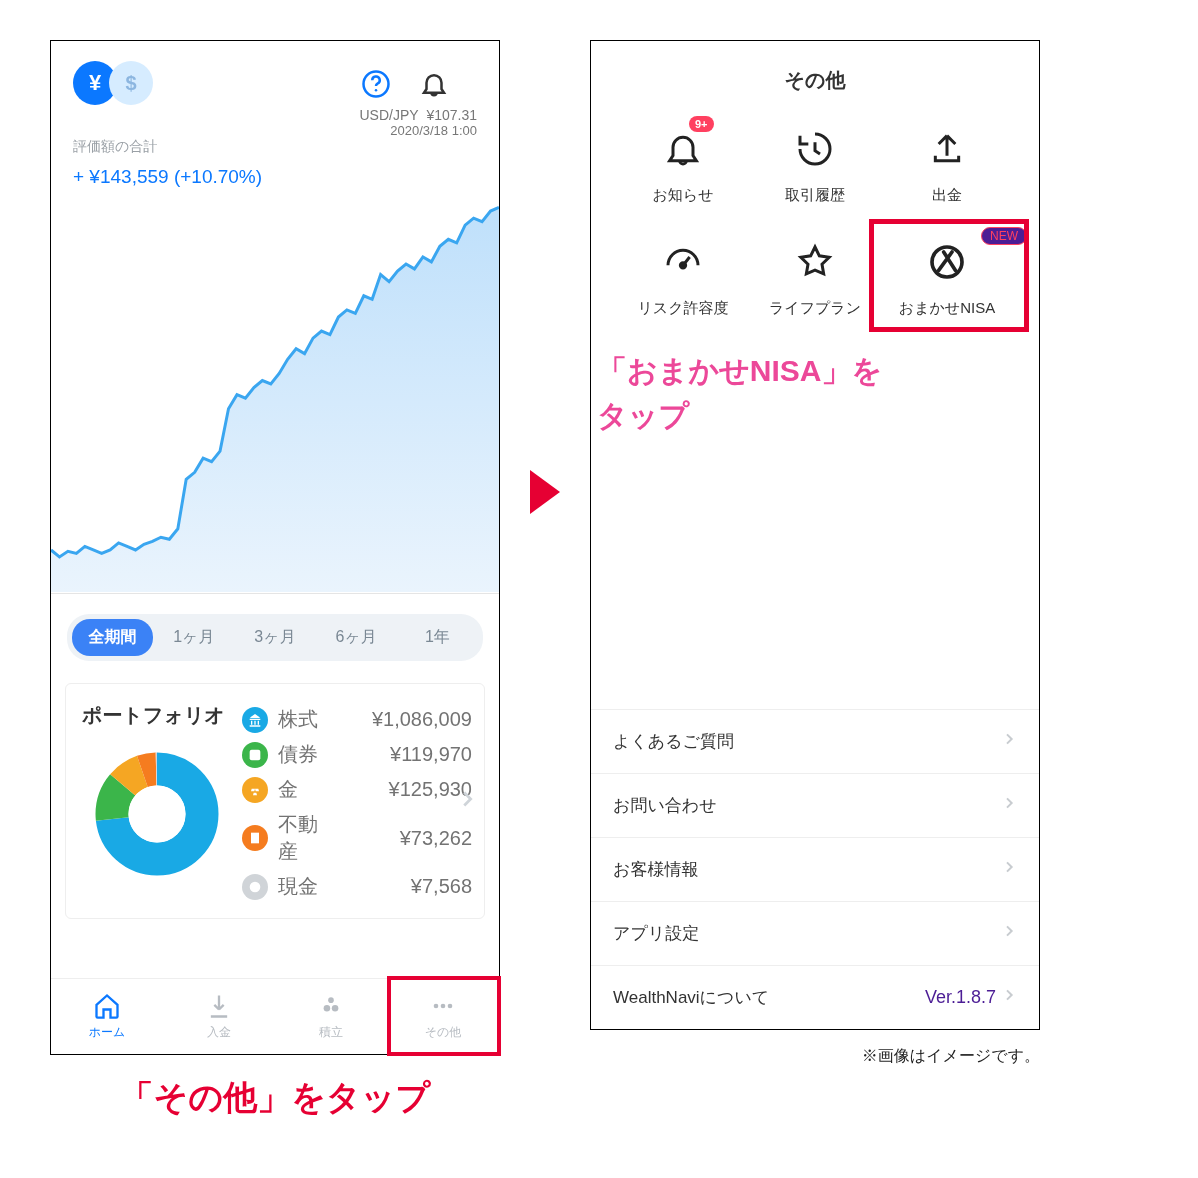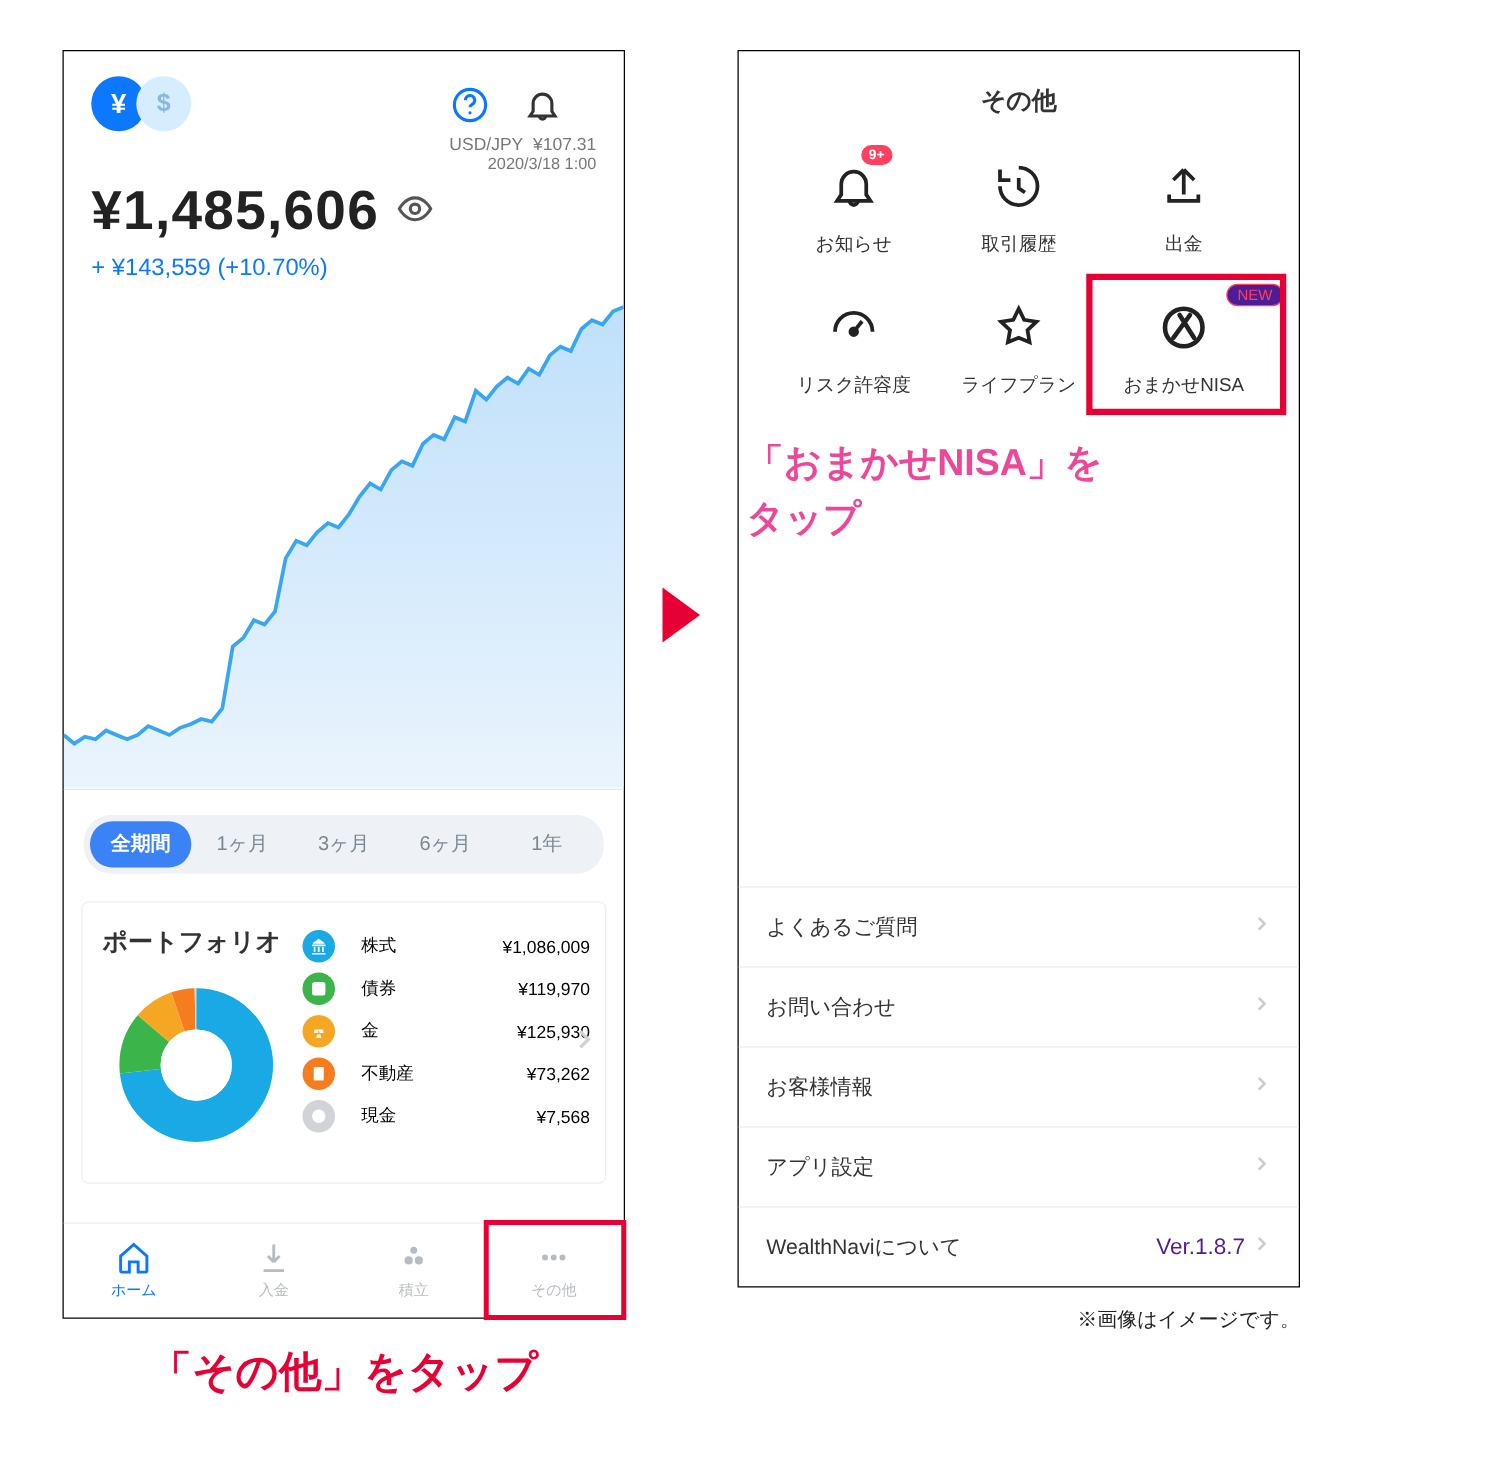--- a/index.html
+++ b/index.html
@@ -57,21 +57,21 @@
     margin:22px 14px 0 14px;
     border:1px solid #eee;
     border-radius:6px;
     padding:18px 12px 14px 16px;
     display:flex; gap:10px; align-items:flex-start;
     position:relative;
   }
   .card-title { font-size:20px; font-weight:600; color:#333; margin-bottom:10px; }
   .donut { width:150px; height:150px; }
   .asset-list { flex:1; }
-  .asset-row { display:flex; align-items:center; gap:21px; font-size:14px; color:#000000; padding:4px 0; }
+  .asset-row { display:flex; align-items:center; gap:10px; font-size:20px; color:#737373; padding:4px 0; }
   .asset-ic { width:26px; height:26px; border-radius:50%; display:flex; align-items:center; justify-content:center; color:#fff; font-size:14px; }
   .asset-name { width:58px; }
   .asset-val { margin-left:auto; font-variant-numeric: tabular-nums; }
   .card-chevron { position:absolute; right:6px; top:50%; transform:translateY(-50%); color:#cfd4d9; }
 
   .tabbar {
     position:absolute; left:0; right:0; bottom:0;
     height:76px; border-top:1px solid #eee;
     display:flex;
   }
@@ -174,29 +174,21 @@
                     <path d="M10 19a2 2 0 004 0"></path>
                   </svg>
               </div>
             </div>
             <div class="fx-line">
               <span>USD/JPY</span>&nbsp;&nbsp;<span>¥107.31</span>
               <span class="ts">2020/3/18 1:00</span>
             </div>
           </div>
         </div>
-        <div class="balance-row">
-          <div class="balance">¥1,485,606</div>
-          <div class="eye">
-            <svg viewBox="0 0 24 24" width="30" height="30" fill="none" stroke="currentColor" stroke-width="2">
-                <path d="M2 12s3.5-7 10-7 10 7 10 7-3.5 7-10 7S2 12 2 12z"></path>
-                <circle cx="12" cy="12" r="3"></circle>
-              </svg>
-          </div>
-        </div>
+        <div class="eval-label">評価額の合計</div>
         <div class="gain">+ ¥143,559  (+10.70%)</div>
       </div>
 
       <div class="chart-wrap">
         <svg id="chart-svg" viewBox="0 0 450 390" preserveAspectRatio="none">
             <defs>
               <linearGradient id="g1" x1="0" y1="0" x2="0" y2="1">
                 <stop offset="0%" stop-color="#bfe0fb"></stop>
                 <stop offset="100%" stop-color="#eaf4fd"></stop>
               </linearGradient>

